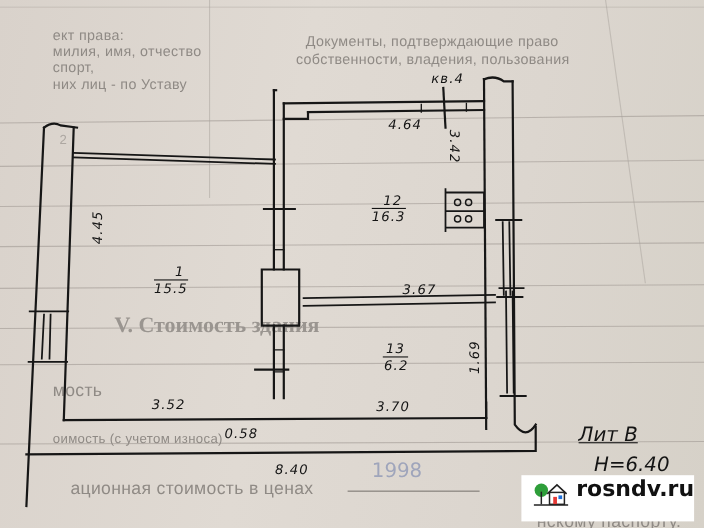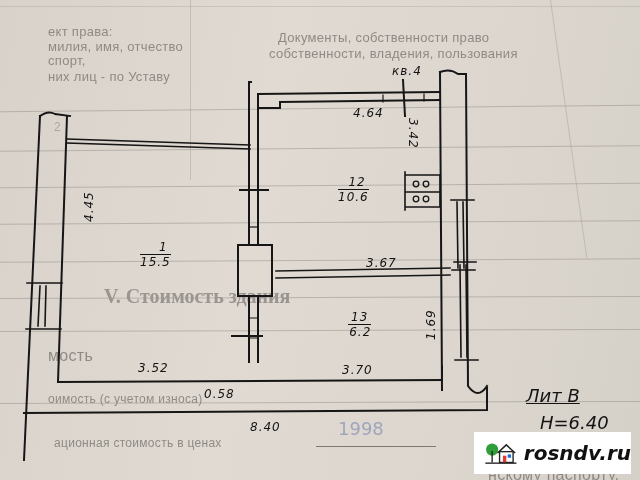--- a/index.html
+++ b/index.html
@@ -7,21 +7,21 @@
        background:linear-gradient(100deg,#d9d2cb 0%,#e0dad3 40%,#dcd6cf 70%,#d6d1c8 100%);
        font-family:"Liberation Serif",serif;}
   .abs{position:absolute;}
   .print{color:#8f8a85;font-family:Liberation Sans, sans-serif;font-size:13px;white-space:nowrap;letter-spacing:0.3px;margin-left:48px;}
   .print-big{color:#9a9590;font-family:"Liberation Serif",serif;font-size:20px;font-weight:bold;white-space:nowrap;}
   .hand{color:#141414;font-family:"DejaVu Sans",sans-serif;font-style:italic;font-size:12px;white-space:nowrap;letter-spacing:1px;}
   .ruled{position:absolute;left:0;width:640px;height:1px;background:#9a948e;opacity:.55;}
   .frac{position:absolute;text-align:right;}
   .frac .num{display:block;border-bottom:1.5px solid #141414;padding:0 3px;}
   .pen{color:#8590b3;font-family:"DejaVu Sans",sans-serif;font-size:18px;white-space:nowrap;opacity:.7;}
-  .watermark{position:absolute;left:474px;top:432px;width:157px;height:42px;background:#fff;display:flex;align-items:center;font-style:italic;}
+  .watermark{position:absolute;left:474px;top:432px;width:157px;height:42px;background:#fff;display:flex;}
   .watermark .txt{font-family:"DejaVu Sans",sans-serif;font-weight:bold;font-size:20px;color:#111;margin-left:6px;}
 </style>
 </head>
 <body>
 
 <div class="ruled" style="top:6px;opacity:.3"></div>
 <div class="ruled" style="top:108px;transform:rotate(-0.6deg)"></div>
 <div class="ruled" style="top:148px;transform:rotate(-0.5deg)"></div>
 <div class="ruled" style="top:185px;transform:rotate(-0.4deg)"></div>
 <div class="ruled" style="top:222px;transform:rotate(-0.3deg)"></div>
@@ -32,28 +32,28 @@
 <div class="abs" style="left:190px;top:0;width:1px;height:180px;background:#a8a29c;opacity:.5"></div>
 <div class="abs" style="left:550px;top:0;width:1px;height:260px;background:#a8a29c;opacity:.5;transform:rotate(-8deg);transform-origin:top"></div>
 
 <div>
   <div class="abs print" style="left:0;top:24px">ект права:</div>
   <div class="abs print" style="left:0;top:39px">милия, имя, отчество</div>
   <div class="abs print" style="left:0;top:53px">спорт,</div>
   <div class="abs print" style="left:0;top:69px">них лиц - по Уставу</div>
 </div>
 <div>
-  <div class="abs print" style="left:230px;top:30px">Документы, собственности право</div>
+  <div class="abs print" style="left:230px;top:30px">Документы, подтверждающие право</div>
   <div class="abs print" style="left:221px;top:46px">собственности, владения, пользования</div>
 </div>
 <div class="abs print" style="left:6px;top:120px;font-size:12px;opacity:.6">2</div>
 <div class="abs print-big" style="left:104px;top:285px">V. Стоимость здания</div>
 <div class="abs print" style="left:0;top:347px;font-size:16px">мость</div>
 <div class="abs print" style="left:0;top:392px;font-size:12px">оимость (с учетом износа)</div>
-<div class="abs print" style="left:6px;top:436px;font-size:12px">ационная стоимость в ценах</div>
+<div class="abs print" style="left:16px;top:436px;font-size:16px">ационная стоимость в ценах</div>
 <div class="abs" style="left:316px;top:446px;width:120px;height:1px;background:#7d7873"></div>
 <div class="abs print" style="left:426px;top:431px;font-size:14px">г.</div>
 <div class="abs print" style="left:440px;top:466px;font-size:16px">нскому паспорту.</div>
 
 <div class="abs pen" style="left:338px;top:418px">1998</div>
 <div class="abs hand" style="left:526px;top:385px;font-size:18px;letter-spacing:0;text-decoration:underline">Лит В</div>
 <div class="abs hand" style="left:540px;top:412px;font-size:18px;letter-spacing:0">H=6.40</div>
 
 <svg class="abs" style="left:0;top:0" width="640" height="480" viewBox="0 0 640 480">
   <g stroke="#161616" stroke-width="2" fill="none" stroke-linecap="square">
@@ -109,21 +109,21 @@
 <div class="abs hand" style="left:82px;top:222px;transform:rotate(-90deg);transform-origin:left top">4.45</div>
 <div class="abs hand" style="left:366px;top:256px">3.67</div>
 <div class="abs hand" style="left:424px;top:300px;transform:rotate(-90deg);transform-origin:left top;margin-top:40px">1.69</div>
 <div class="abs hand" style="left:138px;top:361px">3.52</div>
 <div class="abs hand" style="left:342px;top:363px">3.70</div>
 <div class="abs hand" style="left:204px;top:387px">0.58</div>
 <div class="abs hand" style="left:250px;top:420px">8.40</div>
 
 <div class="frac hand" style="left:338px;top:175px">
   <span class="num">12</span>
-  <span>10.6</span>
+  <span>16.3</span>
 </div>
 <div class="frac hand" style="left:140px;top:240px">
   <span class="num">1</span>
   <span>15.5</span>
 </div>
 <div class="frac hand" style="left:348px;top:310px">
   <span class="num">13</span>
   <span>6.2</span>
 </div>
 

